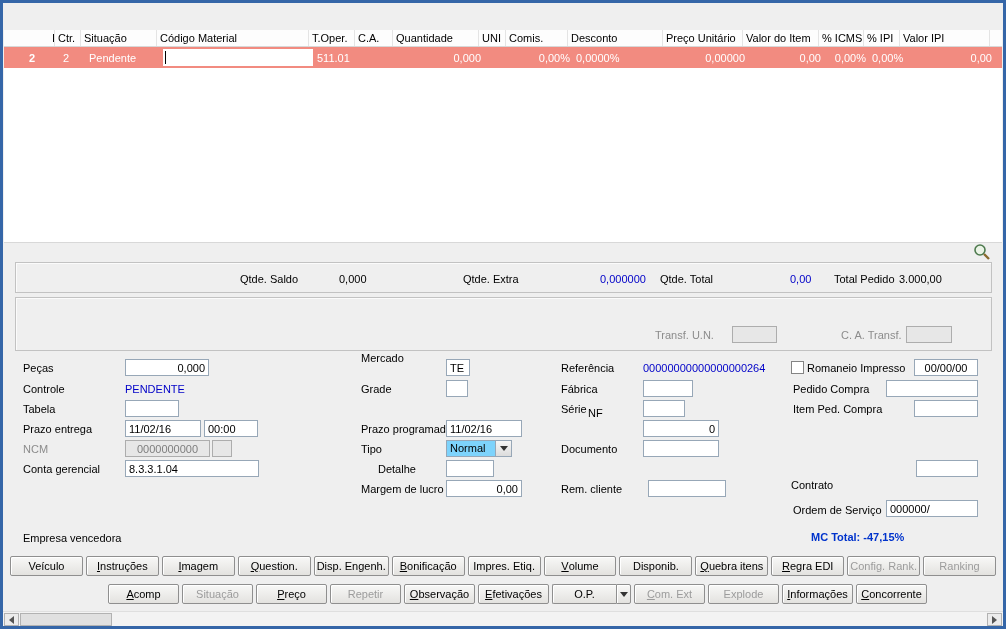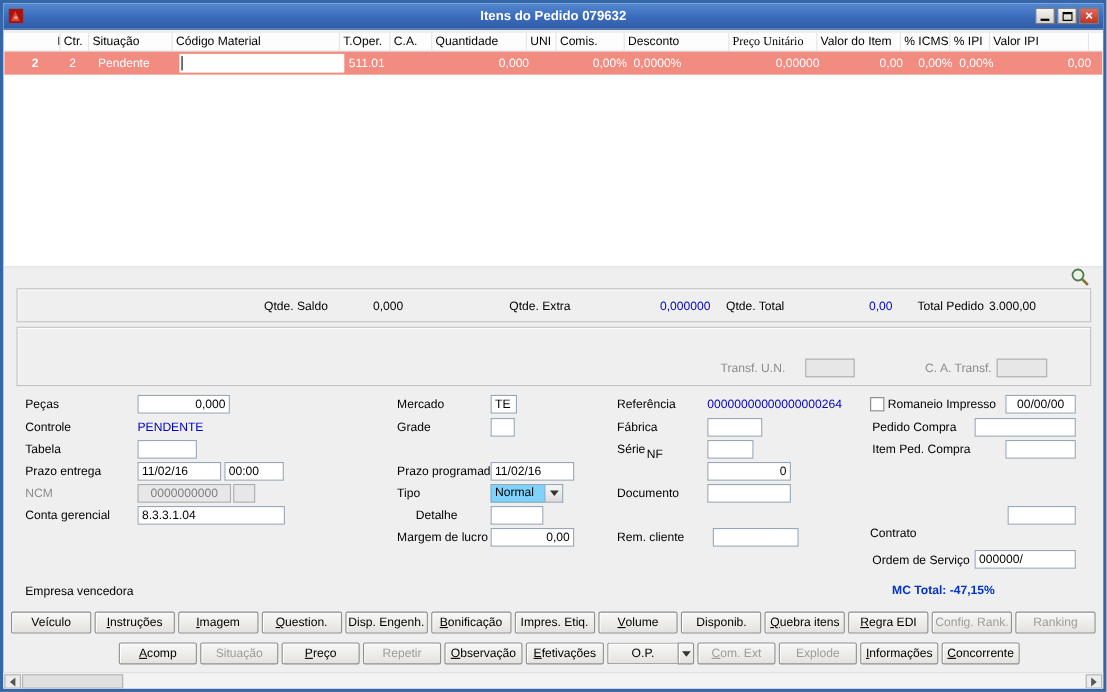--- a/index.html
+++ b/index.html
@@ -82,55 +82,34 @@
   .sbtn.left{left:1px;} .sbtn.right{left:984px;}
   .thumb{position:absolute;left:17px;top:1px;width:92px;height:13px;box-sizing:border-box;
     background:#E0E0E0;border:1px solid #B2B2B2;}
 </style>
 </head>
 <body>
 
 <div class="window">
   <div class="content">
 
-    <div class="titlebar">
-      <div class="app-icon">
-        <svg width="15" height="15" viewBox="0 0 15 15">
-          <rect x="1" y="1" width="13" height="13" fill="#A81410"></rect>
-          <path d="M3 12 L7 3 L11 12 Z" fill="#E04838"></path>
-          <rect x="6" y="8" width="3" height="2" fill="#F4B0A8"></rect>
-        </svg>
-      </div>
-      <div class="title">Itens do Pedido 079632</div>
-      <div class="controls">
-        <div class="wbtn">
-            <span class="g-min"></span>
-          </div>
-        <div class="wbtn">
-            <span class="g-max"></span>
-          </div>
-        <div class="wbtn close">
-            <span class="g-x">×</span>
-          </div>
-      </div>
-    </div>
 
     <div class="grid">
       <div class="ghead">
           <div class="hcell" style="width: 40px; padding-left: 48px;">Item</div>
           <div class="hcell" style="width: 26px;">Ctr.</div>
           <div class="hcell" style="width: 76px;">Situação</div>
           <div class="hcell" style="width: 152px;">Código Material</div>
           <div class="hcell" style="width: 46px;">T.Oper.</div>
           <div class="hcell" style="width: 38px;">C.A.</div>
           <div class="hcell" style="width: 86px;">Quantidade</div>
           <div class="hcell" style="width: 27px;">UNI</div>
           <div class="hcell" style="width: 62px;">Comis.</div>
           <div class="hcell" style="width: 95px;">Desconto</div>
-          <div class="hcell" style="width: 80px; font-family: Liberation Serif, serif;">Preço Unitário</div>
+          <div class="hcell" style="width: 80px;">Preço Unitário</div>
           <div class="hcell" style="width: 76px;">Valor do Item</div>
           <div class="hcell" style="width: 45px;">% ICMS</div>
           <div class="hcell" style="width: 36px;">% IPI</div>
           <div class="hcell" style="width: 90px;">Valor IPI</div>
         </div>
       <div class="grow">
           <div class="rcell bold" style="width: 56px; text-align: center;">2</div>
           <div class="rcell" style="width: 26px; text-align: left;">2</div>
           <div class="rcell" style="width: 76px; text-align: left;">Pendente</div>
           <div class="rcell" style="width: 152px; text-align: left; padding: 2px 1px;">
@@ -184,21 +163,21 @@
     <input class="tb" style="left: 122px; top: 397px; width: 54px;" value="">
     <span class="lbl" style="left:20px;top:420px;">Prazo entrega</span>
     <input class="tb" style="left: 122px; top: 417px; width: 76px;" value="11/02/16">
     <input class="tb" style="left: 201px; top: 417px; width: 54px;" value="00:00">
     <span class="lbl grayt" style="left:20px;top:440px;">NCM</span>
     <input class="tb dis ctr" style="left: 122px; top: 437px; width: 85px;" readonly="" value="0000000000">
     <input class="tb dis" style="left: 209px; top: 437px; width: 20px;" readonly="" value="">
     <span class="lbl" style="left:20px;top:460px;">Conta gerencial</span>
     <input class="tb" style="left: 122px; top: 457px; width: 134px;" value="8.3.3.1.04">
 
-    <span class="lbl" style="left:358px;top:359px;">Mercado</span>
+    <span class="lbl" style="left:358px;top:349px;">Mercado</span>
     <input class="tb" style="left: 443px; top: 356px; width: 24px;" value="TE">
     <span class="lbl" style="left:358px;top:380px;">Grade</span>
     <input class="tb" style="left: 443px; top: 377px; width: 22px;" value="">
     <span class="lbl" style="left:358px;top:420px;">Prazo programado</span>
     <input class="tb" style="left: 443px; top: 417px; width: 76px;" value="11/02/16">
     <span class="lbl" style="left:358px;top:440px;">Tipo</span>
     <div class="combo" style="left:443px;top:437px;">
       <div class="cval">Normal</div>
       <div class="cbtn">
           <span class="tri-d"></span>

